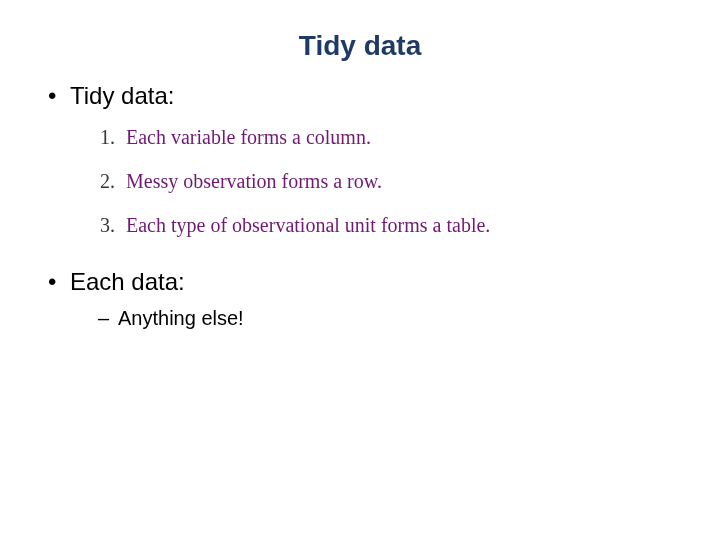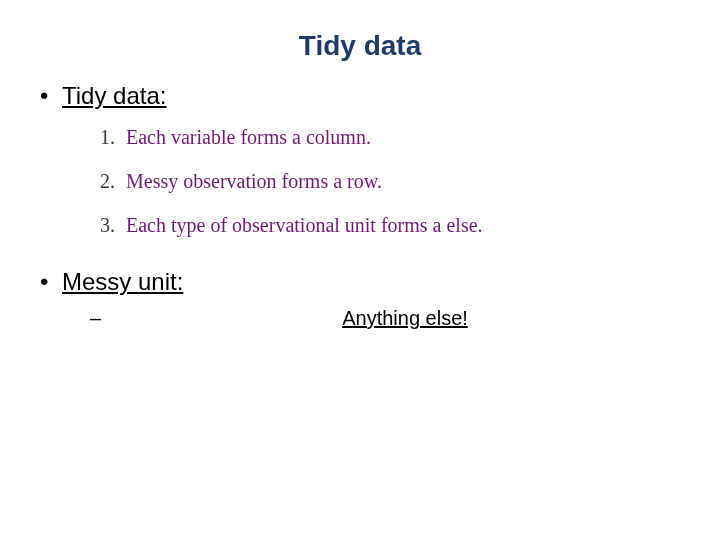--- a/index.html
+++ b/index.html
@@ -20,23 +20,22 @@
   }
   .title {
     text-align: center;
     font-size: 28px;
     font-weight: bold;
     color: #1f3a66;
     margin: 0 0 18px 0;
   }
   ul.bullets {
     list-style: none;
-    margin: 0;
+    margin: 8px;
     padding: 0 0 0 20px;
-    text-decoration: underline;
   }
   ul.bullets > li {
     position: relative;
     padding-left: 22px;
     font-size: 24px;
     line-height: 1.35;
     color: #000;
     margin-bottom: 12px;
   }
   ul.bullets > li::before {
@@ -68,21 +67,20 @@
     position: absolute;
     left: 0;
     top: 0;
     font-size: 20px;
     color: #353535;
   }
   ul.sub {
     list-style: none;
     margin: 6px 0 0 0;
     padding: 0 0 0 28px;
-    text-align: center;
   }
   ul.sub > li {
     position: relative;
     padding-left: 20px;
     font-size: 20px;
     color: #000;
     line-height: 1.35;
   }
   ul.sub > li::before {
     content: "–";
@@ -102,25 +100,25 @@
 
   <ul class="bullets">
     <li>
       <span>Tidy data:</span>
     </li>
   </ul>
 
   <ol class="quoted">
     <li>Each variable forms a column.</li>
     <li>Messy observation forms a row.</li>
-    <li>Each type of observational unit forms a else.</li>
+    <li>Each type of observational unit forms a table.</li>
   </ol>
 
   <ul class="bullets">
     <li>
-      <span>Messy unit:</span>
+      <span>Each data:</span>
       <ul class="sub">
         <li>Anything else!</li>
       </ul>
     </li>
   </ul>
 
 </div>
 
 </body></html>

